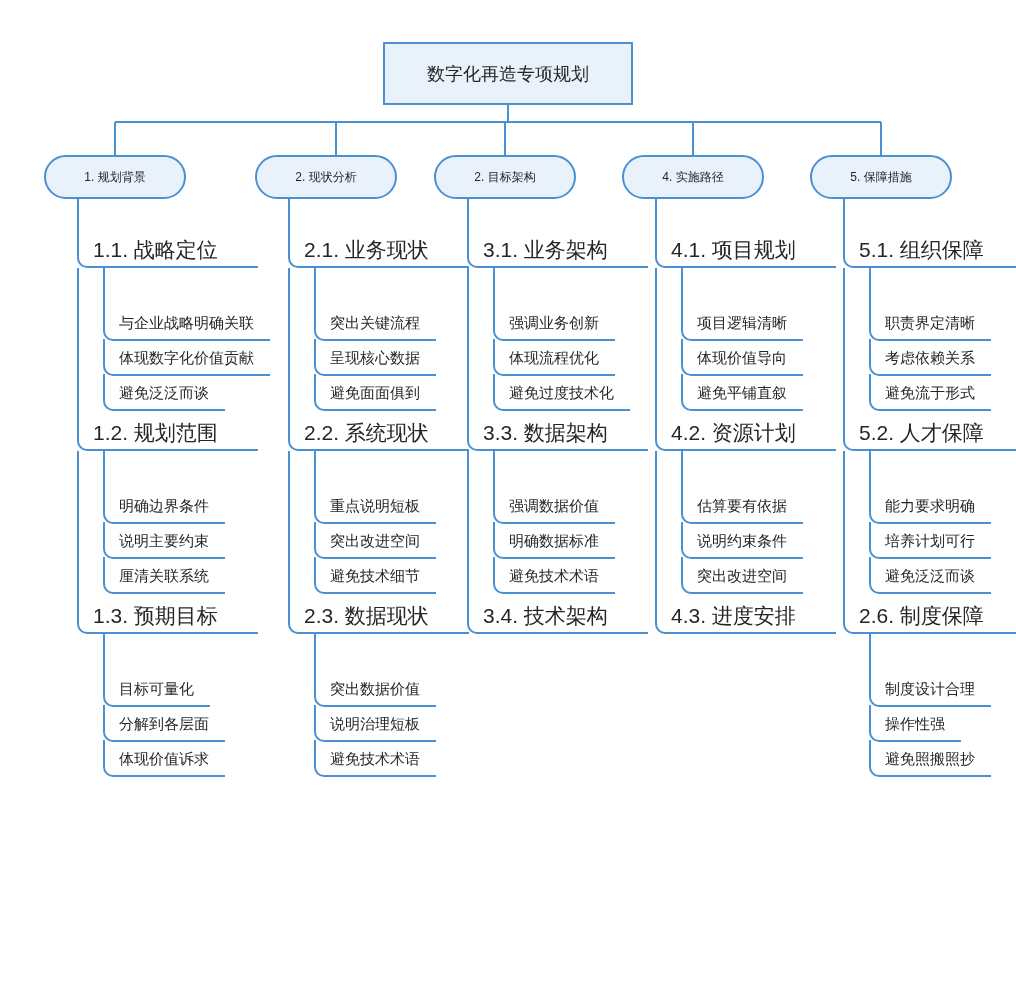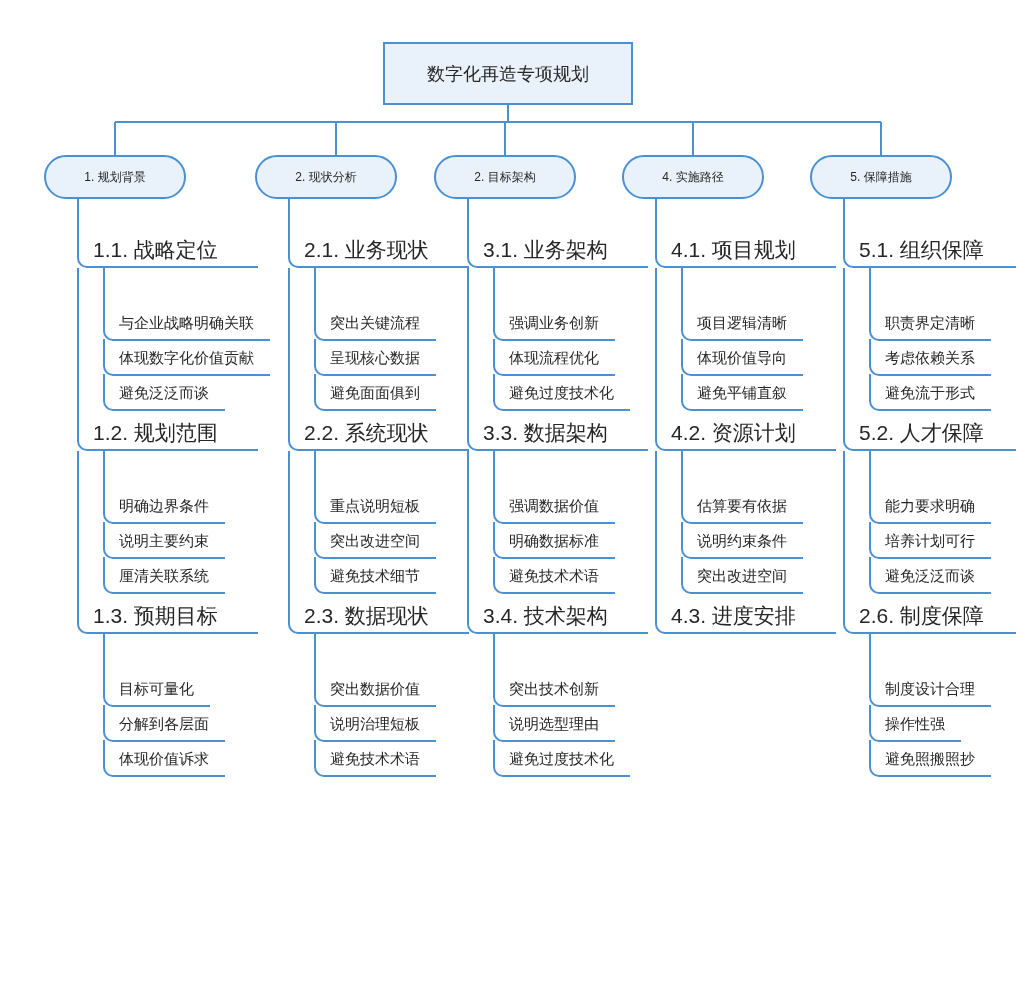--- a/index.html
+++ b/index.html
@@ -153,25 +153,20 @@
       <div class="sub">
         <div class="sub-label">3.3. 数据架构</div>
         <div class="leaves">
           <div class="leaf">强调数据价值</div>
           <div class="leaf">明确数据标准</div>
           <div class="leaf">避免技术术语</div>
         </div>
       </div>
       <div class="sub">
         <div class="sub-label">3.4. 技术架构</div>
-        <div class="leaves">
-          <div class="leaf">突出技术创新</div>
-          <div class="leaf">说明选型理由</div>
-          <div class="leaf">避免过度技术化</div>
-        </div>
       </div>
     </div>
   </div>
 
   <div class="branch" id="branch-4">
     <div class="pill">4. 实施路径</div>
     <div class="subs">
       <div class="sub">
         <div class="sub-label">4.1. 项目规划</div>
         <div class="leaves">

